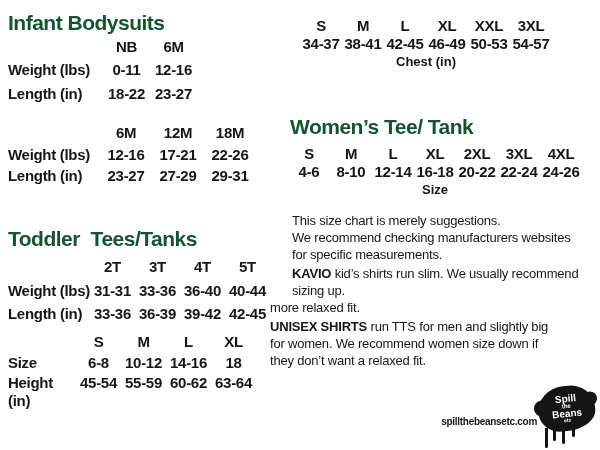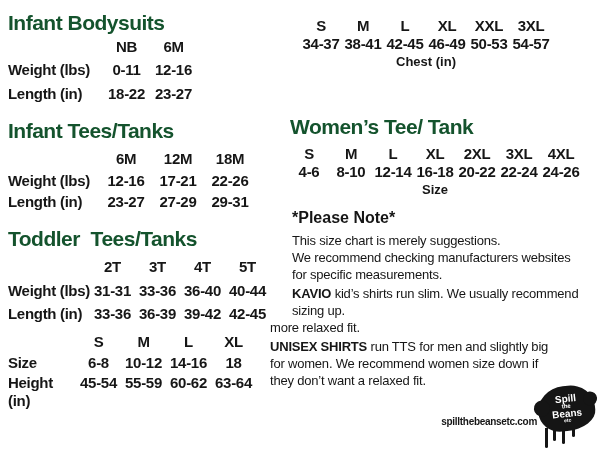--- a/index.html
+++ b/index.html
@@ -54,21 +54,20 @@
       <span class="cell c47">12-16</span>
     </div>
     <div class="trow mt6">
       <span class="lbl lab95">Length (in)</span>
       <span class="cell c47">18-22</span>
       <span class="cell c47">23-27</span>
     </div>
   </div>
 
   <div class="sec" style="left:8px;top:118px;">
-    <h2 class="hd">Infant Tees/Tanks</h2>
     <div class="trow mt6">
       <span class="lab92"></span>
       <span class="cell c52">6M</span>
       <span class="cell c52">12M</span>
       <span class="cell c52">18M</span>
     </div>
     <div class="trow mt4">
       <span class="lbl lab92">Weight (lbs)</span>
       <span class="cell c52">12-16</span>
       <span class="cell c52">17-21</span>
@@ -168,21 +167,20 @@
       <span class="cell c42">12-14</span>
       <span class="cell c42">16-18</span>
       <span class="cell c42">20-22</span>
       <span class="cell c42">22-24</span>
       <span class="cell c42">24-26</span>
     </div>
     <div class="cap women-grid">Size</div>
   </div>
 
   <div class="sec" style="left:270px;top:208px;width:326px;">
-    <h3 class="note-title">*Please Note*</h3>
     <div style="margin-top:4px;">
       <div class="note-line ind"><b></b><span>This size chart is merely suggestions.</span></div>
       <div class="note-line ind"><b></b><span>We recommend checking manufacturers websites</span></div>
       <div class="note-line ind"><b></b><span>for specific measurements.</span></div>
       <div class="note-line ind mt2"><b>KAVIO</b><span> kid’s shirts run slim. We usually recommend</span></div>
       <div class="note-line ind"><b></b><span>sizing up.</span></div>
       <div class="note-line"><b></b><span>more relaxed fit.</span></div>
       <div class="note-line mt2"><b>UNISEX SHIRTS</b><span> run TTS for men and slightly big</span></div>
       <div class="note-line"><b></b><span>for women. We recommend women size down if</span></div>
       <div class="note-line"><b></b><span>they don’t want a relaxed fit.</span></div>

